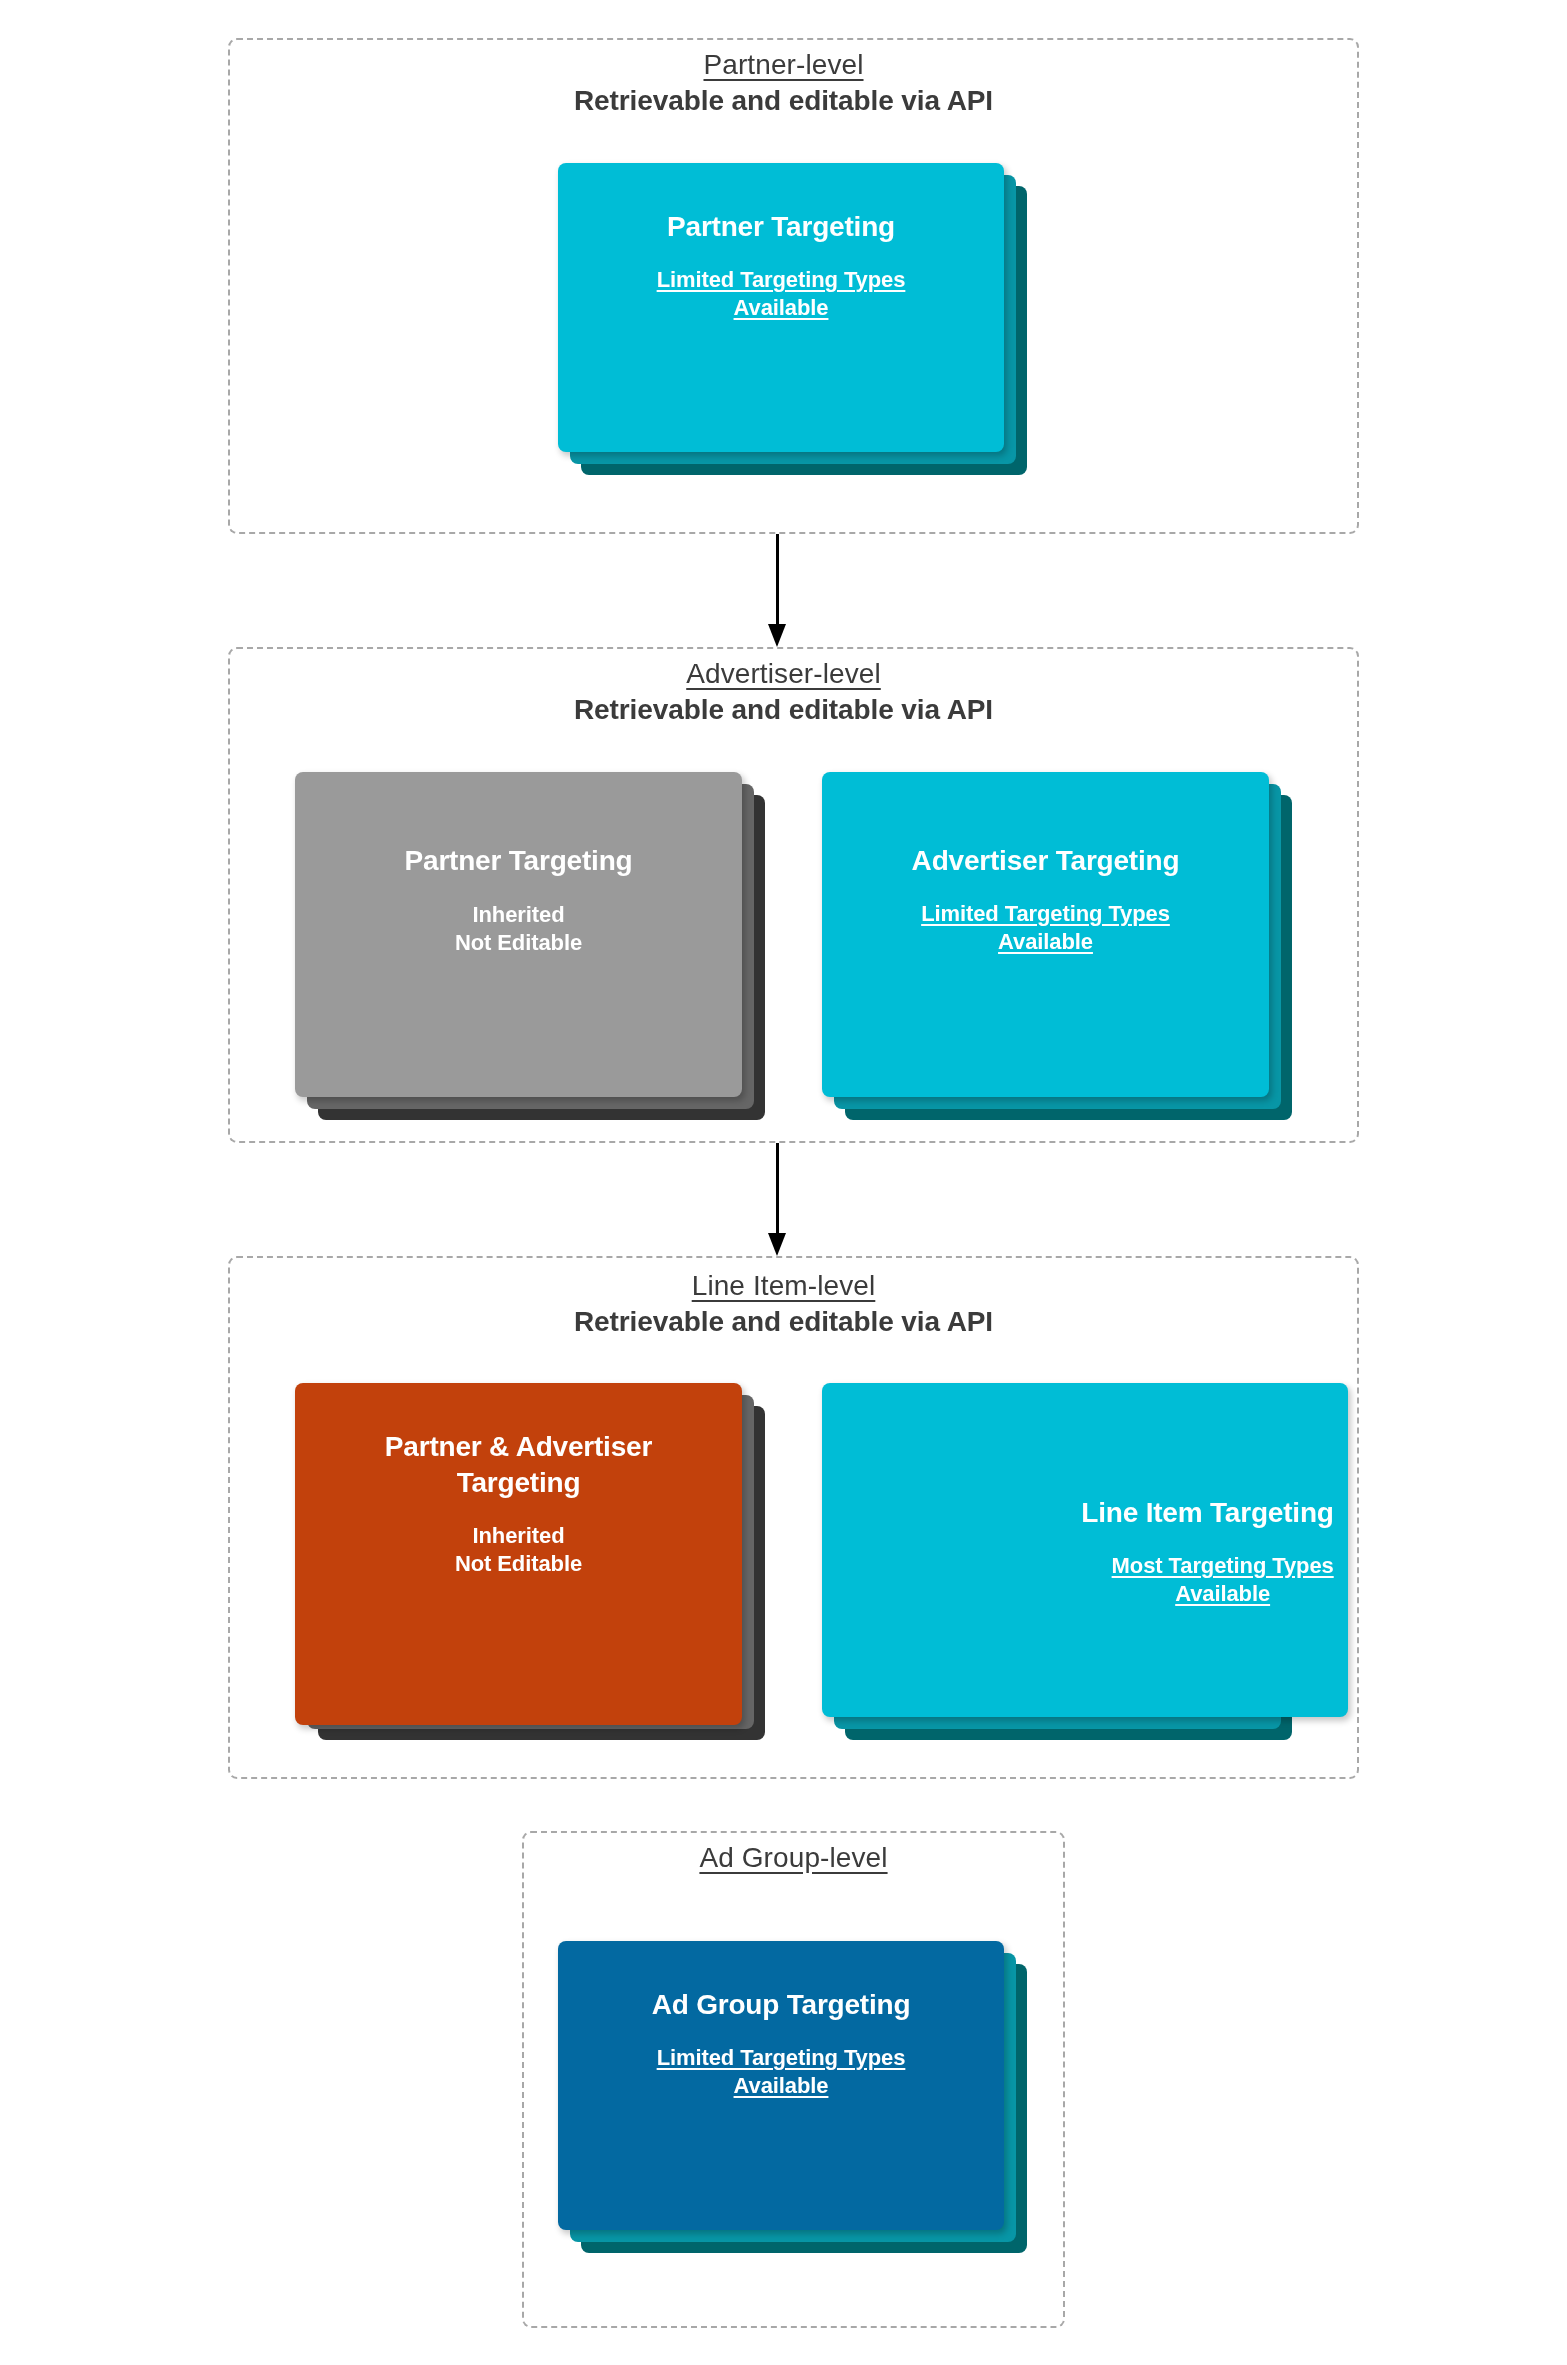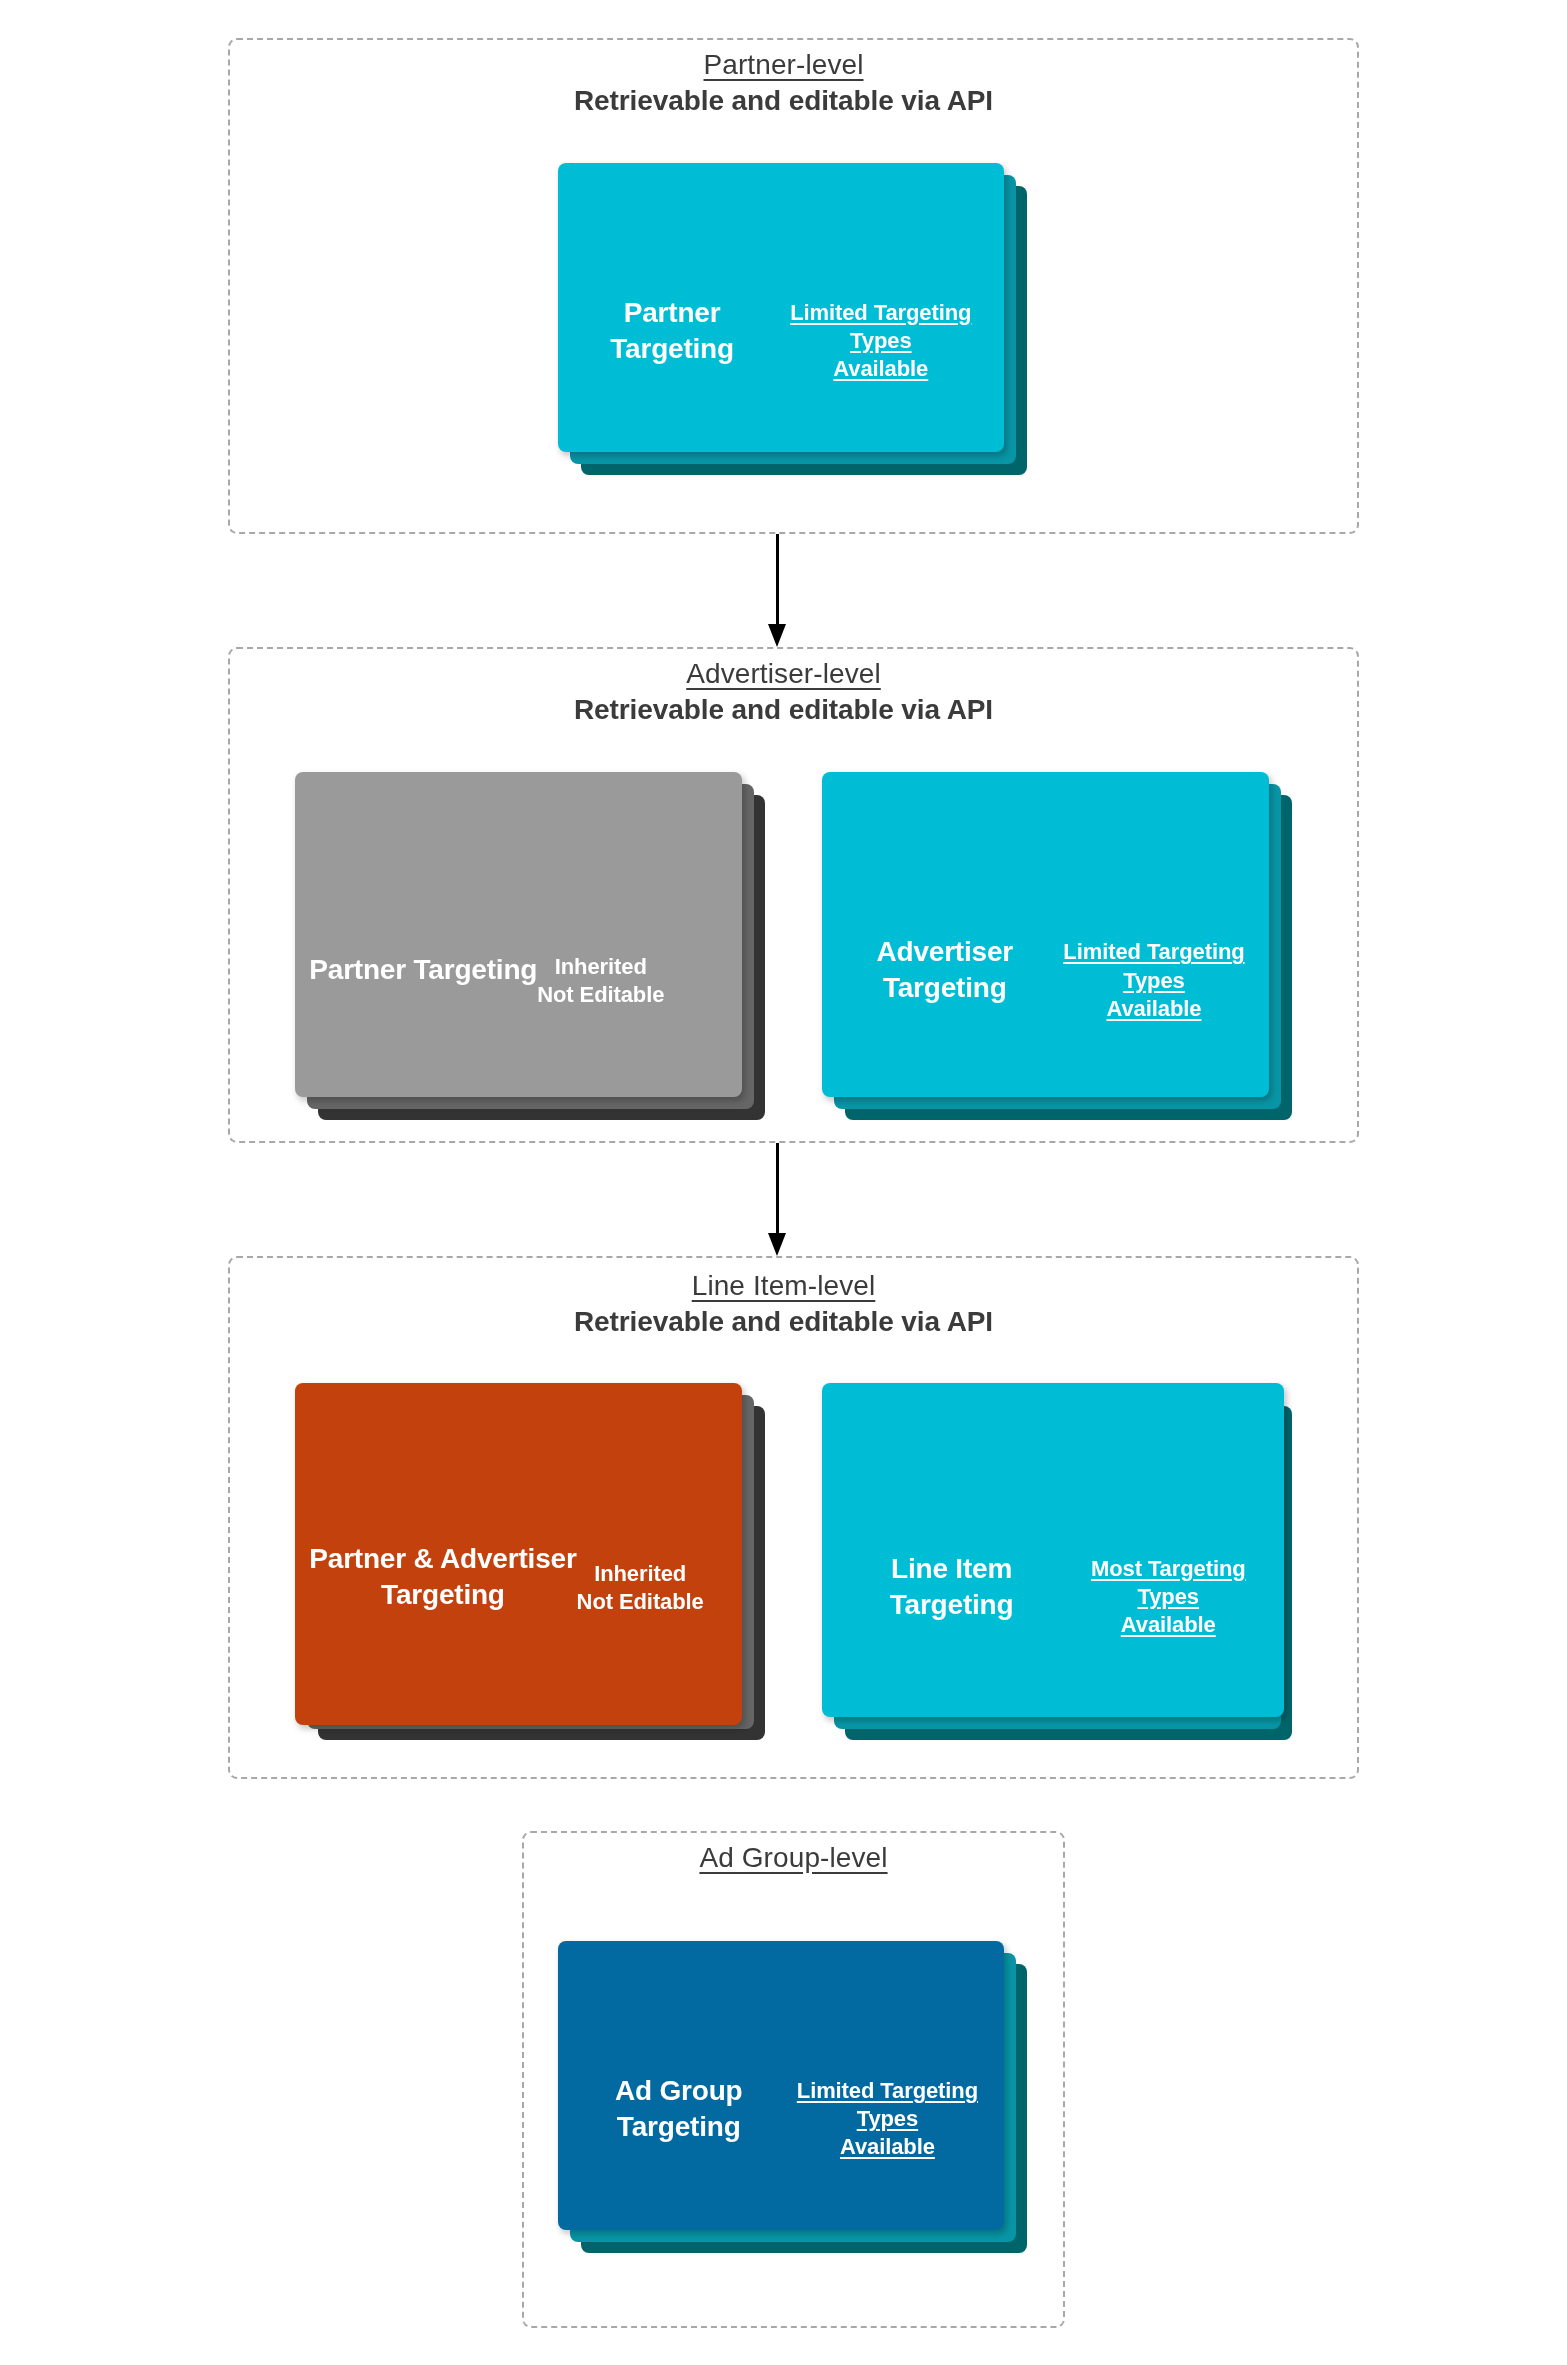--- a/index.html
+++ b/index.html
@@ -65,21 +65,21 @@
     position: absolute;
     border-radius: 8px;
     box-sizing: border-box;
   }
   .stack .layer-back  { left: 23px; top: 23px; }
   .stack .layer-mid   { left: 11.6px; top: 11.6px; }
   .stack .layer-front {
     left: 0; top: 0;
     box-shadow: 2.7px 3.6px 6.3px rgba(0,0,0,0.22);
     display: flex;
-    flex-direction: row;
+    flex-direction: column;
     align-items: center;
     justify-content: flex-start;
     padding: 0 14.3px;
   }
 
   .card-title {
     color: #ffffff;
     font-weight: 700;
     font-size: 28px;
     line-height: 1.27;
@@ -205,21 +205,21 @@
       <div class="card-note" style="margin-top:22px;">
         <span>Inherited</span><br>
         <span>Not Editable</span>
       </div>
     </div>
   </div>
 
   <div class="stack" style="left:822px; top:1383px; width:470px; height:357px;">
     <div class="card-layer layer-back" style="width:447px; height:334px; background:#00656B;"></div>
     <div class="card-layer layer-mid" style="width:447px; height:334px; background:#0896A6;"></div>
-    <div class="card-layer layer-front" style="width:462px; height:334px; background:#00BDD6; padding-top:73px;">
+    <div class="card-layer layer-front" style="width:526px; height:334px; background:#00BDD6; padding-top:112px;align-items:flex-end;">
       <div class="card-title">Line Item Targeting</div>
       <div class="card-note underlined" style="margin-top:21.4px;">
         <span>Most Targeting Types</span><br>
         <span>Available</span>
       </div>
     </div>
   </div>
 
   <div class="level-box" style="left:522px; top:1831px; width:543px; height:497px;"></div>
 

